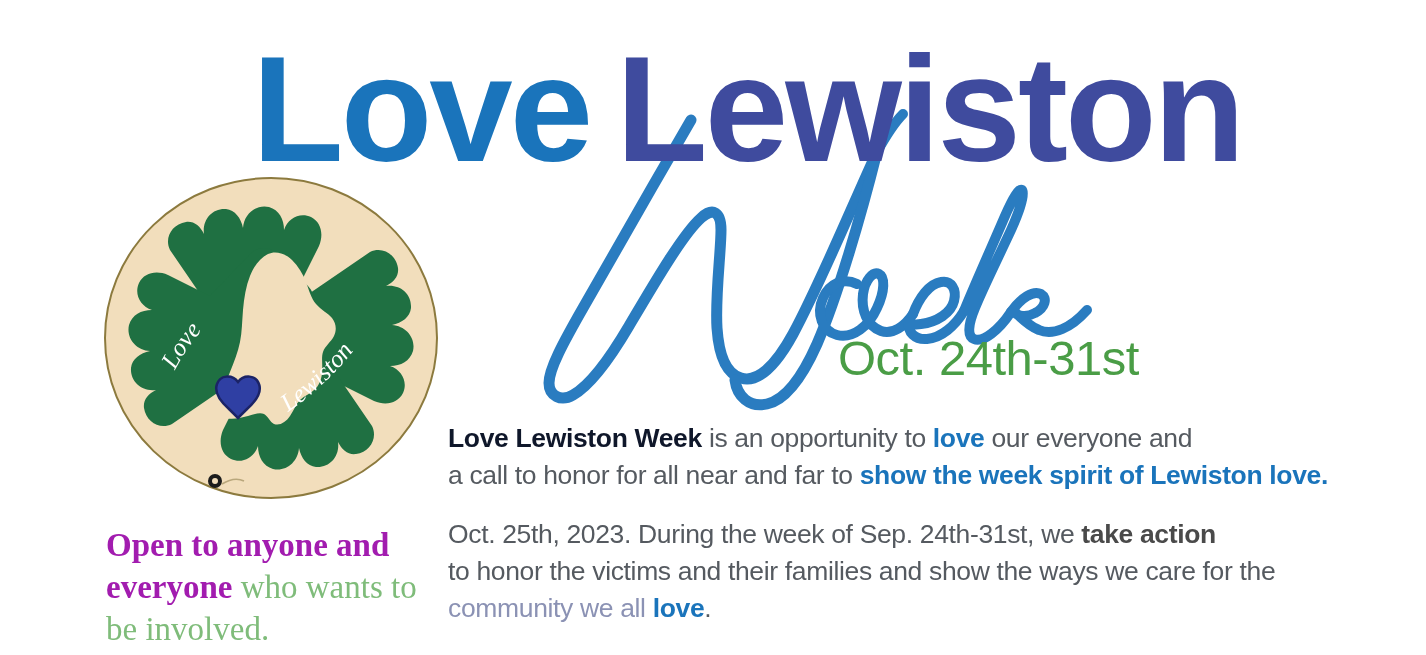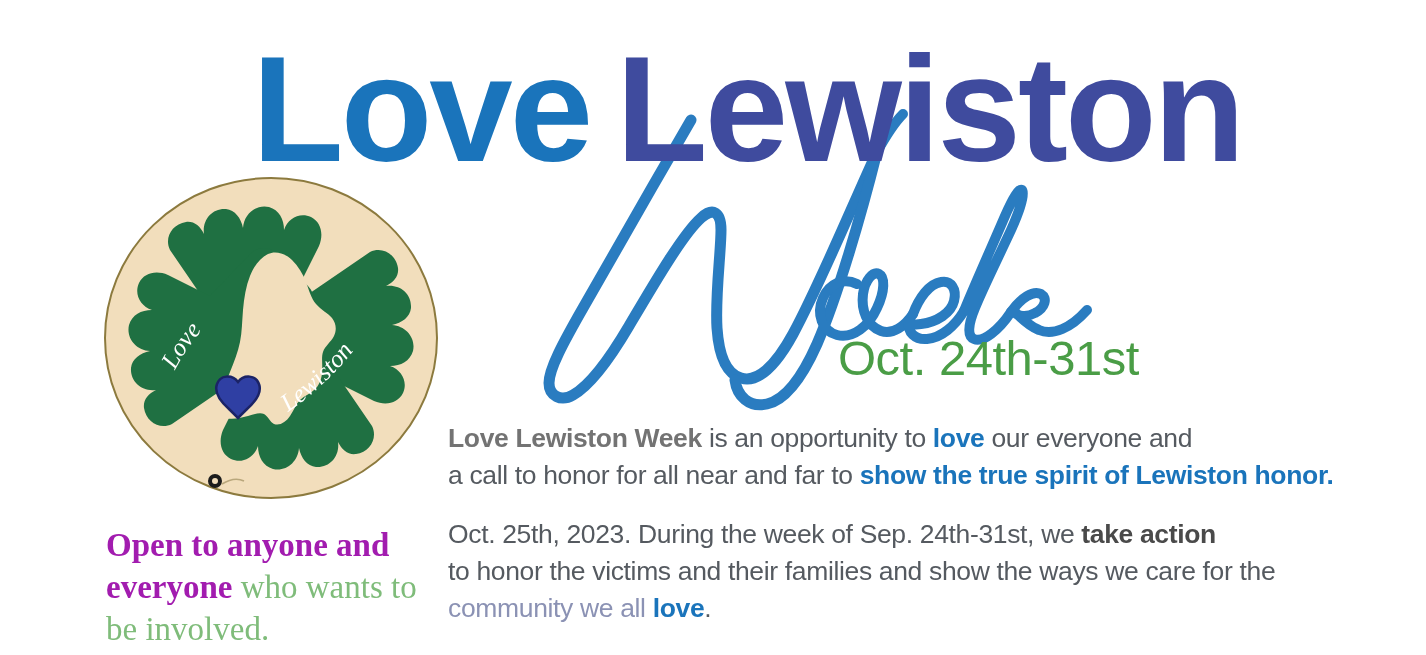--- a/index.html
+++ b/index.html
@@ -89,21 +89,21 @@
   }
   .para{
     font-family:"Liberation Sans", sans-serif;
     font-size:26.5px;
     line-height:37px;
     color:#555a60;
     letter-spacing:-0.35px;
     margin:0;
   }
   .para + .para{ margin-top:22px; }
-  .para .nv{ color:#737373; font-weight:700; }
+  .para .nv{ color:#0f172a; font-weight:700; }
   .para .lb{ color:#1a74bb; font-weight:700; }
   .para .dkb{ color:#4a4a4a; font-weight:700;text-align:right; }
   .para .soft{ color:#8b92b4; }
   .nowrapline{ display:block; }
 </style>
 </head>
 <body>
 
 <div class="poster">
 
@@ -301,21 +301,21 @@
     <b>Open to anyone and everyone</b><span> who wants to be involved.</span>
   </div>
 
   <div class="body-col">
 
     <p class="para">
       <span class="nowrapline">
         <span class="nv">Love Lewiston Week</span><span> is an opportunity to </span><span class="lb">love</span><span> our everyone and</span>
       </span>
       <span class="nowrapline">
-        <span>a call to honor for all near and far to </span><span class="lb">show the true spirit of Lewiston honor.</span>
+        <span>a call to honor for all near and far to </span><span class="lb">show the week spirit of Lewiston love.</span>
       </span>
     </p>
 
     <p class="para">
       <span class="nowrapline">
         <span>Oct. 25th, 2023. During the week of Sep. 24th-31st, we </span><span class="dkb">take action</span>
       </span>
       <span class="nowrapline">
         <span>to honor the victims and their families and show the ways we care for the</span>
       </span>

